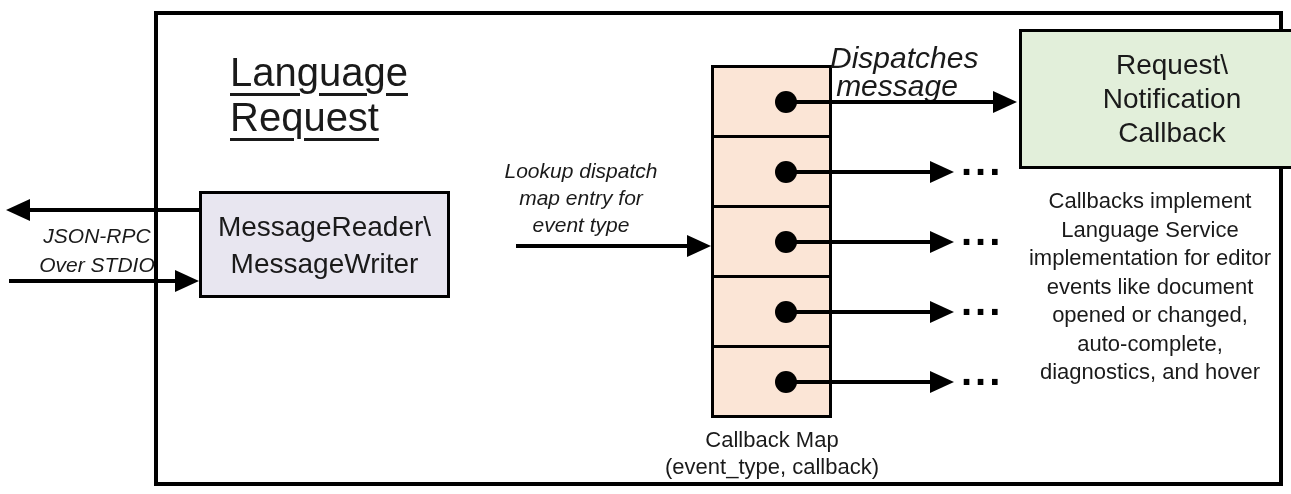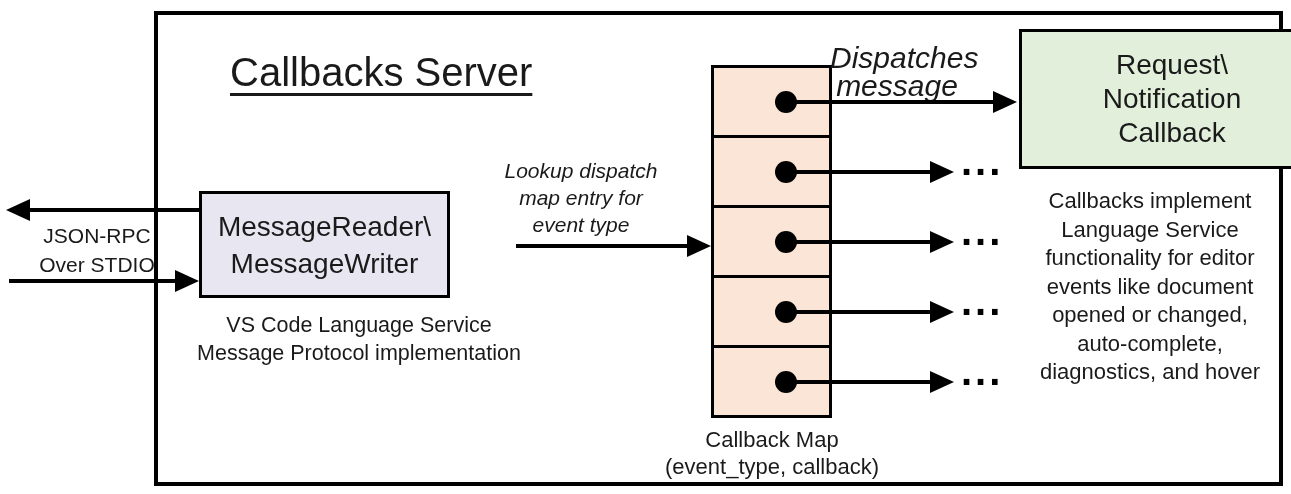--- a/index.html
+++ b/index.html
@@ -22,21 +22,21 @@
   }
 
   #diagram-title{
     left:230px;top:50px;width:330px;
     font-size:40px;letter-spacing:0px;
     text-decoration:underline;text-decoration-thickness:3px;text-underline-offset:7px;
   }
 
   #io-label{
     left:18px;top:221px;width:158px;
-    font-size:21px;line-height:29px;
+    font-size:21px;font-style:italic;line-height:29px;
   }
 
   #reader-box{
     left:199px;top:191px;width:251px;height:107px;
     background:var(--reader-fill);border:3px solid var(--line);box-sizing:border-box;
     display:flex;align-items:center;justify-content:center;
     font-size:28px;line-height:37px;
   }
   #reader-caption{
     left:177px;top:311px;width:364px;
@@ -86,29 +86,27 @@
 
   #arrow-layer{left:0;top:0;width:1291px;height:494px;pointer-events:none;}
 </style>
 </head>
 <body>
 
 <div id="canvas">
 
   <div id="outer-rect" class="abs"></div>
 
-  <div id="diagram-title" class="abs">Callbacks Server</div>
+  <div id="diagram-title" class="abs">Language Request</div>
 
   <div id="io-label" class="abs pre center">JSON-RPC
 Over STDIO</div>
 
   <div id="reader-box" class="abs pre center">MessageReader\
 MessageWriter</div>
-  <div id="reader-caption" class="abs pre center">VS Code Language Service
-Message Protocol implementation</div>
 
   <div id="lookup-label" class="abs pre center">Lookup dispatch
 map entry for
 event type</div>
 
   <div id="dispatch-map" class="abs">
     <div class="dispatch-cell"></div>
     <div class="dispatch-cell"></div>
     <div class="dispatch-cell"></div>
     <div class="dispatch-cell"></div>
@@ -119,21 +117,21 @@
 
   <div id="dispatches-label" class="abs pre center">Dispatches
 message</div>
 
   <div id="callback-box" class="abs pre center">Request\
 Notification
 Callback</div>
 
   <div id="callbacks-note" class="abs pre center">Callbacks implement
 Language Service
-functionality for editor
+implementation for editor
 events like document
 opened or changed,
 auto-complete,
 diagnostics, and hover</div>
 
   <div class="ellipsis" style="top:141px;">...</div>
   <div class="ellipsis" style="top:211px;">...</div>
   <div class="ellipsis" style="top:281px;">...</div>
   <div class="ellipsis" style="top:351px;">...</div>
 

